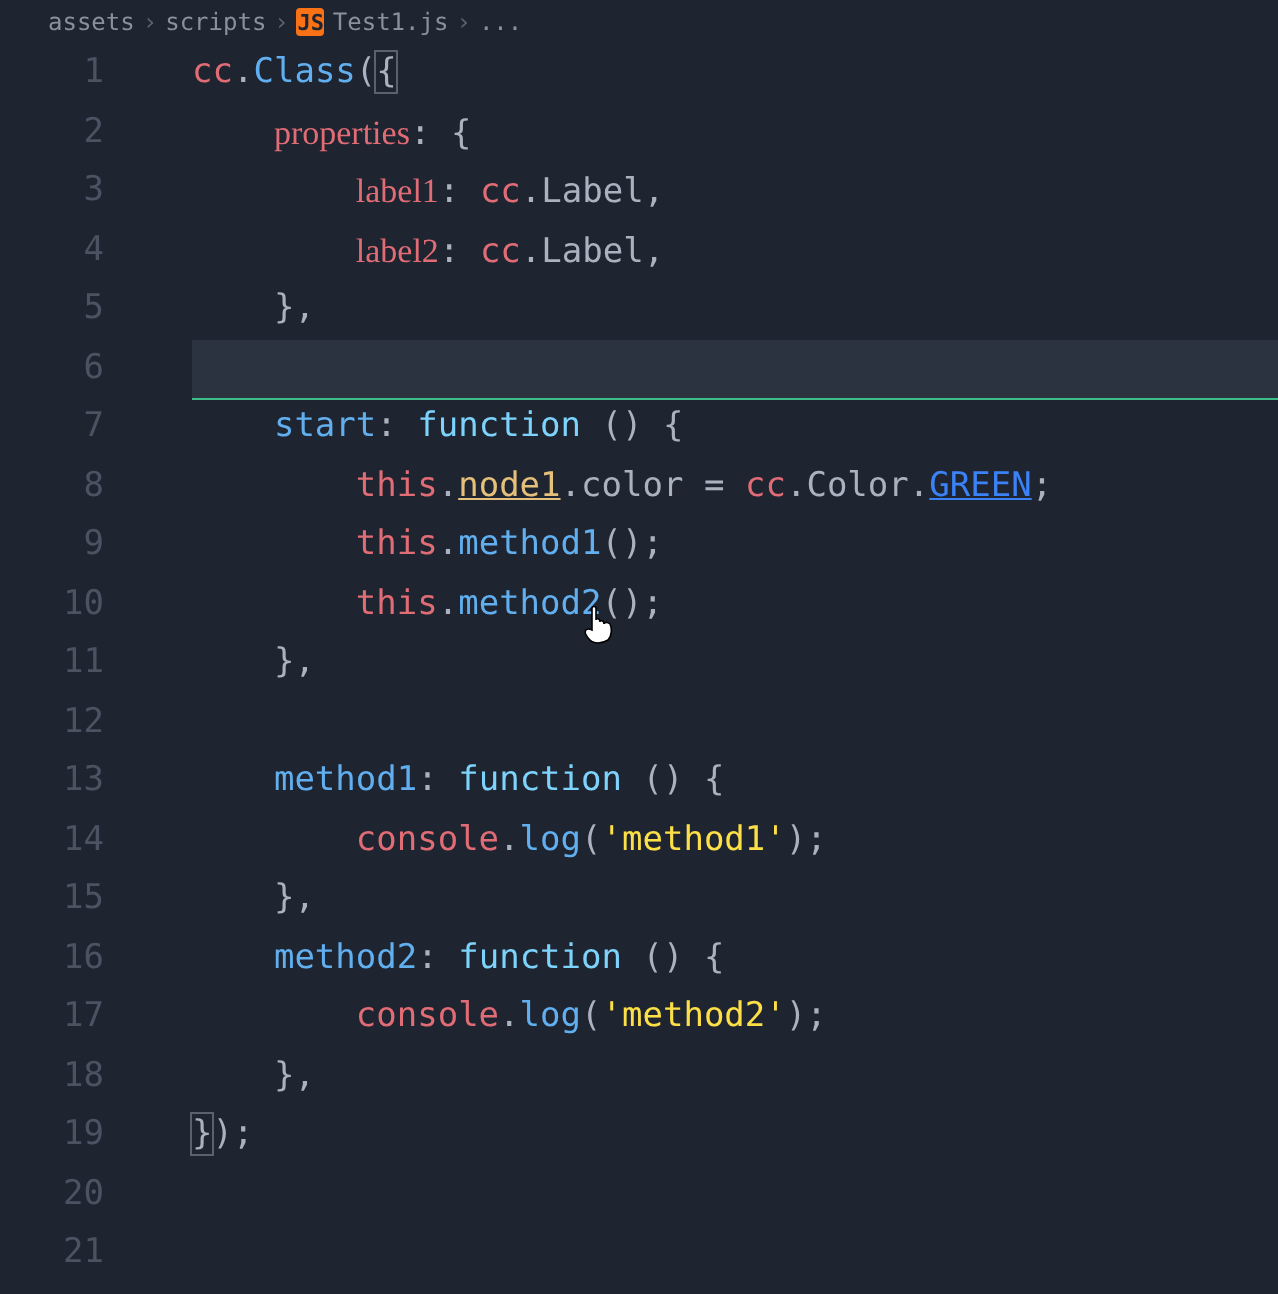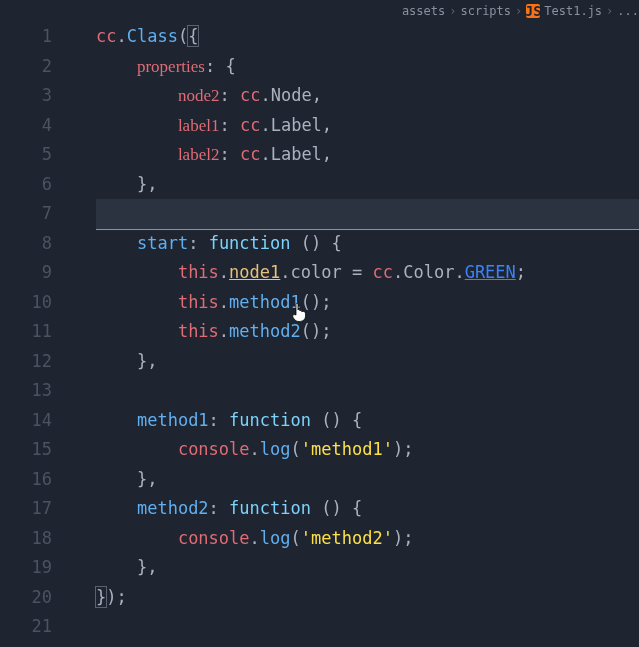--- a/index.html
+++ b/index.html
@@ -9,33 +9,32 @@
     font-size: 17px;
     width: 639px;
     height: 647px;
     overflow: hidden;
     color: #abb2bf;
   }
   .breadcrumb {
     height: 22px;
     display: flex;
     align-items: center;
-    padding-left: 0;
+    padding-left: 24px;
     font-size: 12px;
     color: #8a919e;
     background: #1e2430;
     gap: 4px;
-    justify-content: flex-end;
   }
   .breadcrumb .sep { color: #5a6270; }
   .breadcrumb .icon-js {
     width: 14px; height: 14px;
     background: #f97316;
     color: #1e2430;
-    font-size: 14px;
+    font-size: 11px;
     font-weight: bold;
     display: inline-flex;
     align-items: center;
     justify-content: center;
     border-radius: 2px;
   }
   .editor {
     display: flex;
     height: calc(100% - 22px);
   }
@@ -137,21 +136,20 @@
     <div class="lineno">21</div>
   </div>
 
   <div class="code">
 
     <div class="line"><span class="tk-var">cc</span><span class="tk-punct">.</span><span class="tk-fn">Class</span><span class="tk-punct">(</span><span class="tk-punct paren-match">{</span></div>
 
     <div class="line">    <span class="tk-label">properties</span><span class="tk-punct">:</span> <span class="tk-punct">{</span></div>
 
 
-    <div class="line">        <span class="tk-label">node2</span><span class="tk-punct">:</span> <span class="tk-var">cc</span><span class="tk-punct">.</span><span class="tk-prop">Node</span><span class="tk-punct">,</span></div>
 
     <div class="line">        <span class="tk-label">label1</span><span class="tk-punct">:</span> <span class="tk-var">cc</span><span class="tk-punct">.</span><span class="tk-prop">Label</span><span class="tk-punct">,</span></div>
 
     <div class="line">        <span class="tk-label">label2</span><span class="tk-punct">:</span> <span class="tk-var">cc</span><span class="tk-punct">.</span><span class="tk-prop">Label</span><span class="tk-punct">,</span></div>
 
     <div class="line">    <span class="tk-punct">}</span><span class="tk-punct">,</span></div>
 
     <div class="line highlight-line"></div>
 
     <div class="line"><span class="green-divider"></span>    <span class="tk-fn">start</span><span class="tk-punct">:</span> <span class="tk-key">function</span> <span class="tk-punct">()</span> <span class="tk-punct">{</span></div>

